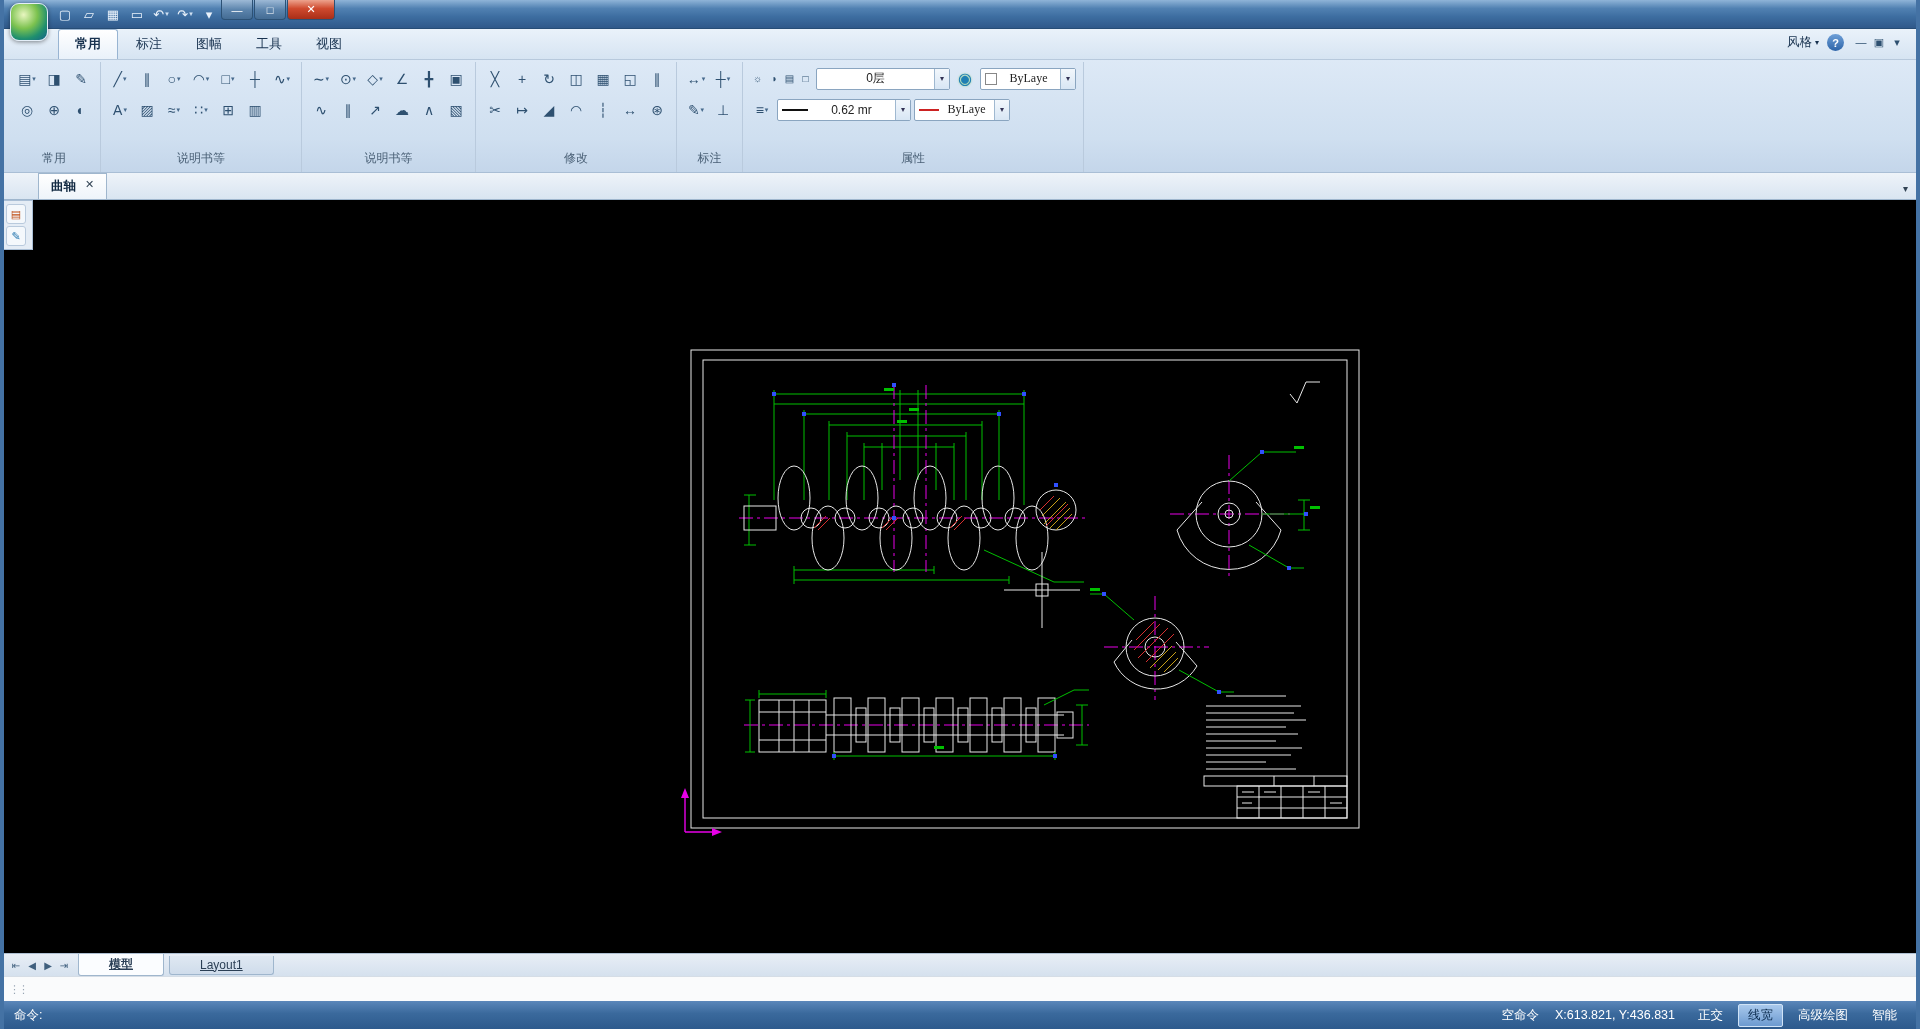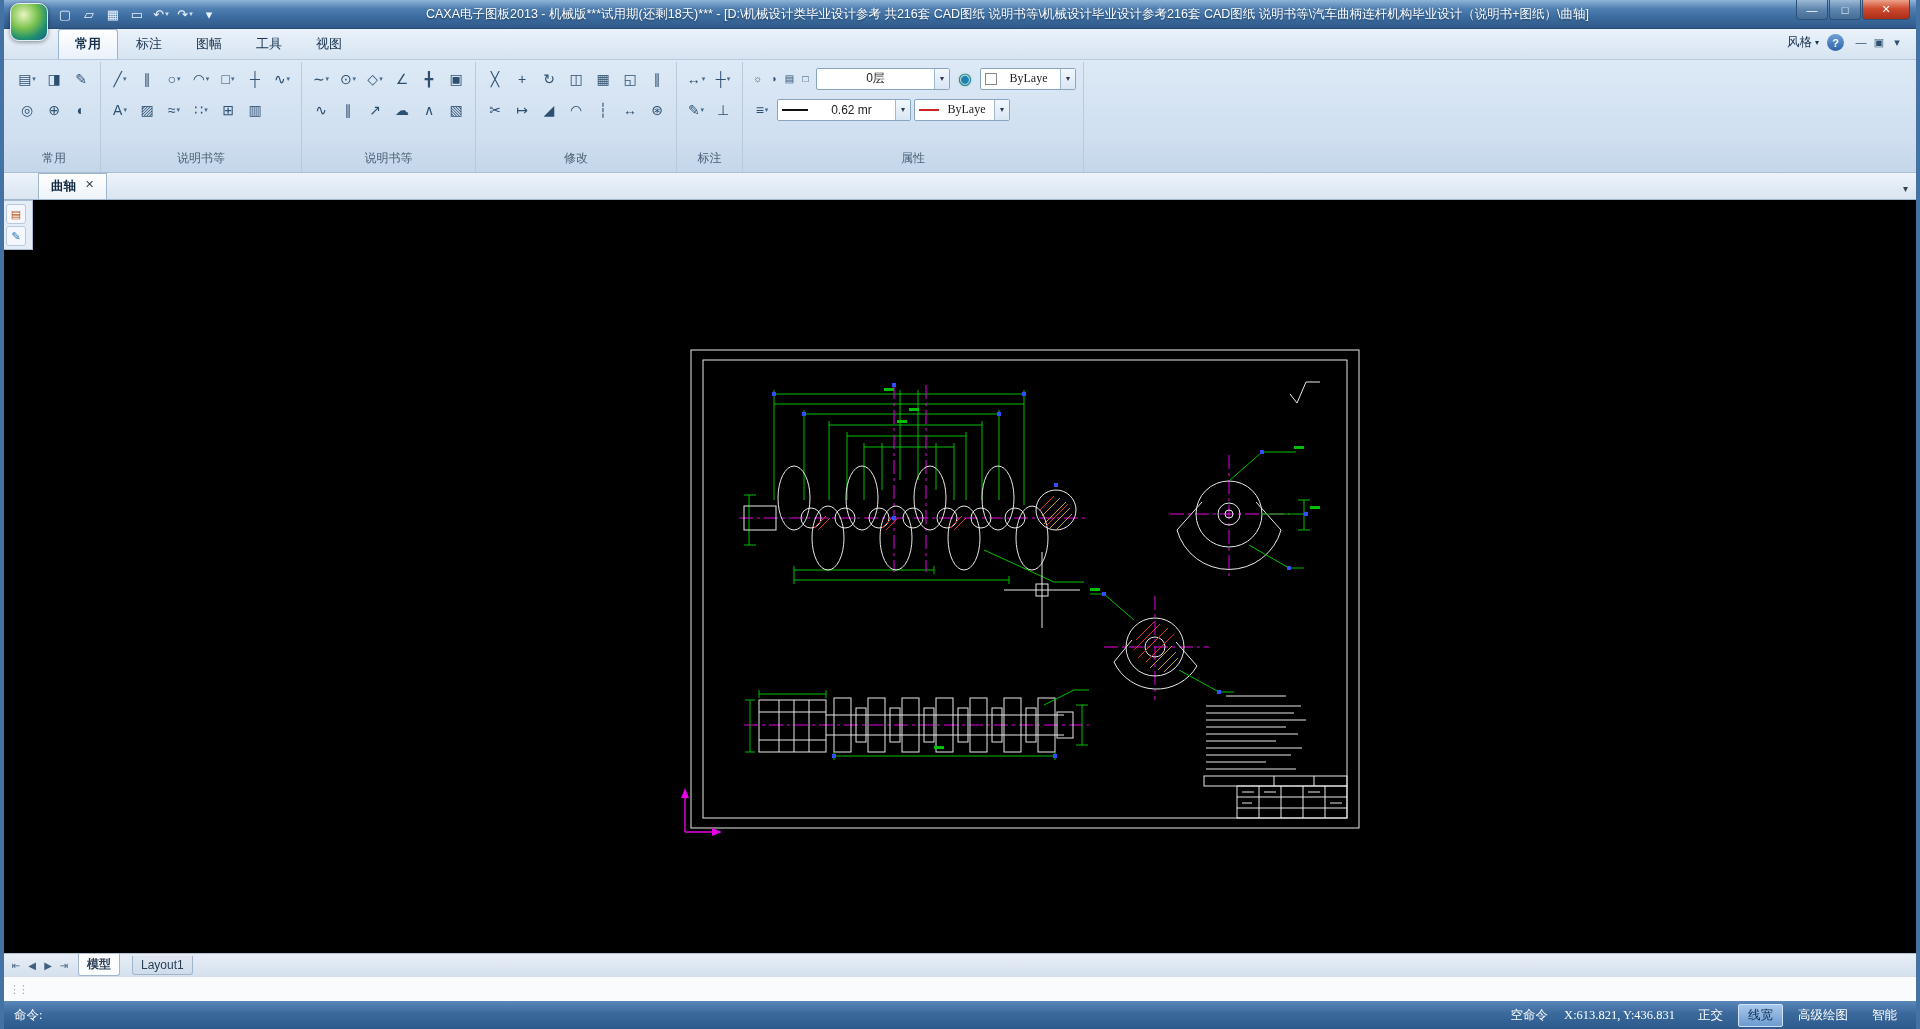--- a/index.html
+++ b/index.html
@@ -87,28 +87,28 @@
   .r{stroke:#d83030;fill:none;stroke-width:1;}
   .y{stroke:#c8a018;fill:none;stroke-width:1;}
   .b rect{fill:#3050ff;}
   .gt rect{fill:#00c000;}
 
   
   .sheetbar{height:22px;flex:0 0 22px;display:flex;align-items:center;padding-left:4px;font-size:12px;
     background:linear-gradient(#e8eef6,#d5e1ee);border-top:1px solid #aebfd2;color:#2b3f55;}
   .sheetnav{display:flex;margin-right:6px;}
   .sheetnav .ric{width:16px;height:16px;font-size:10px;color:#40607e;}
-  .stab{padding:2px 8px;border:1px solid #9fb6cd;border-top:none;margin-right:12px;cursor:pointer;
-    background:linear-gradient(#dfe8f2,#cfdceb);border-radius:0 0 3px 3px;}
+  .stab{padding:2px 30px;border:1px solid #9fb6cd;border-top:none;margin-right:5px;cursor:pointer;
+    background:linear-gradient(#dfe8f2,#cfdceb);border-radius:0 0 3px 3px;text-decoration:underline;}
   .stab.active{background:#fbfdff;font-weight:bold;}
   .gripbar{height:24px;flex:0 0 24px;background:#fafbfc;border-top:1px solid #d5dde6;display:flex;
     align-items:center;padding-left:5px;color:#97a4b2;font-size:11px;}
   .gripbar::before{content:"⋮⋮";letter-spacing:-2px;}
   .statusbar{height:28px;flex:0 0 28px;display:flex;align-items:center;color:#fff;font-size:12.5px;
-    padding:0 10px;background:linear-gradient(#5b87ba,#3a699c 45%,#2d5a8d);font-family:Liberation Serif, serif;}
+    padding:0 10px;background:linear-gradient(#5b87ba,#3a699c 45%,#2d5a8d);}
   .sb-left{flex:1;}
   .sb-item{padding:2px 8px;white-space:nowrap;}
   .toggle{padding:2px 9px;margin-left:6px;border-radius:2px;cursor:pointer;white-space:nowrap;}
   .toggle.active{background:linear-gradient(#a8c8ec,#6c9ad0);border:1px solid #cfe3f7;color:#0b2b4e;}
 </style>
 </head>
 <body>
 
 <div class="window">
 
@@ -132,21 +132,20 @@
           <span class="ddv">▾</span>
         </span>
         <span class="ric">
           <span class="g">↷</span>
           <span class="ddv">▾</span>
         </span>
         <span class="ric">
           <span class="g">▾</span>
         </span>
       </div>
-    <div class="tb-title">CAXA电子图板2013 - 机械版***试用期(还剩18天)*** - [D:\机械设计类毕业设计参考 共216套 CAD图纸 说明书等\机械设计毕业设计参考216套 CAD图纸 说明书等\汽车曲柄连杆机构毕业设计（说明书+图纸）\曲轴]</div>
     <div class="winbtns">
       <div class="wb">
           <span>—</span>
         </div>
       <div class="wb">
           <span>□</span>
         </div>
       <div class="wb close">
           <span>✕</span>
         </div>

